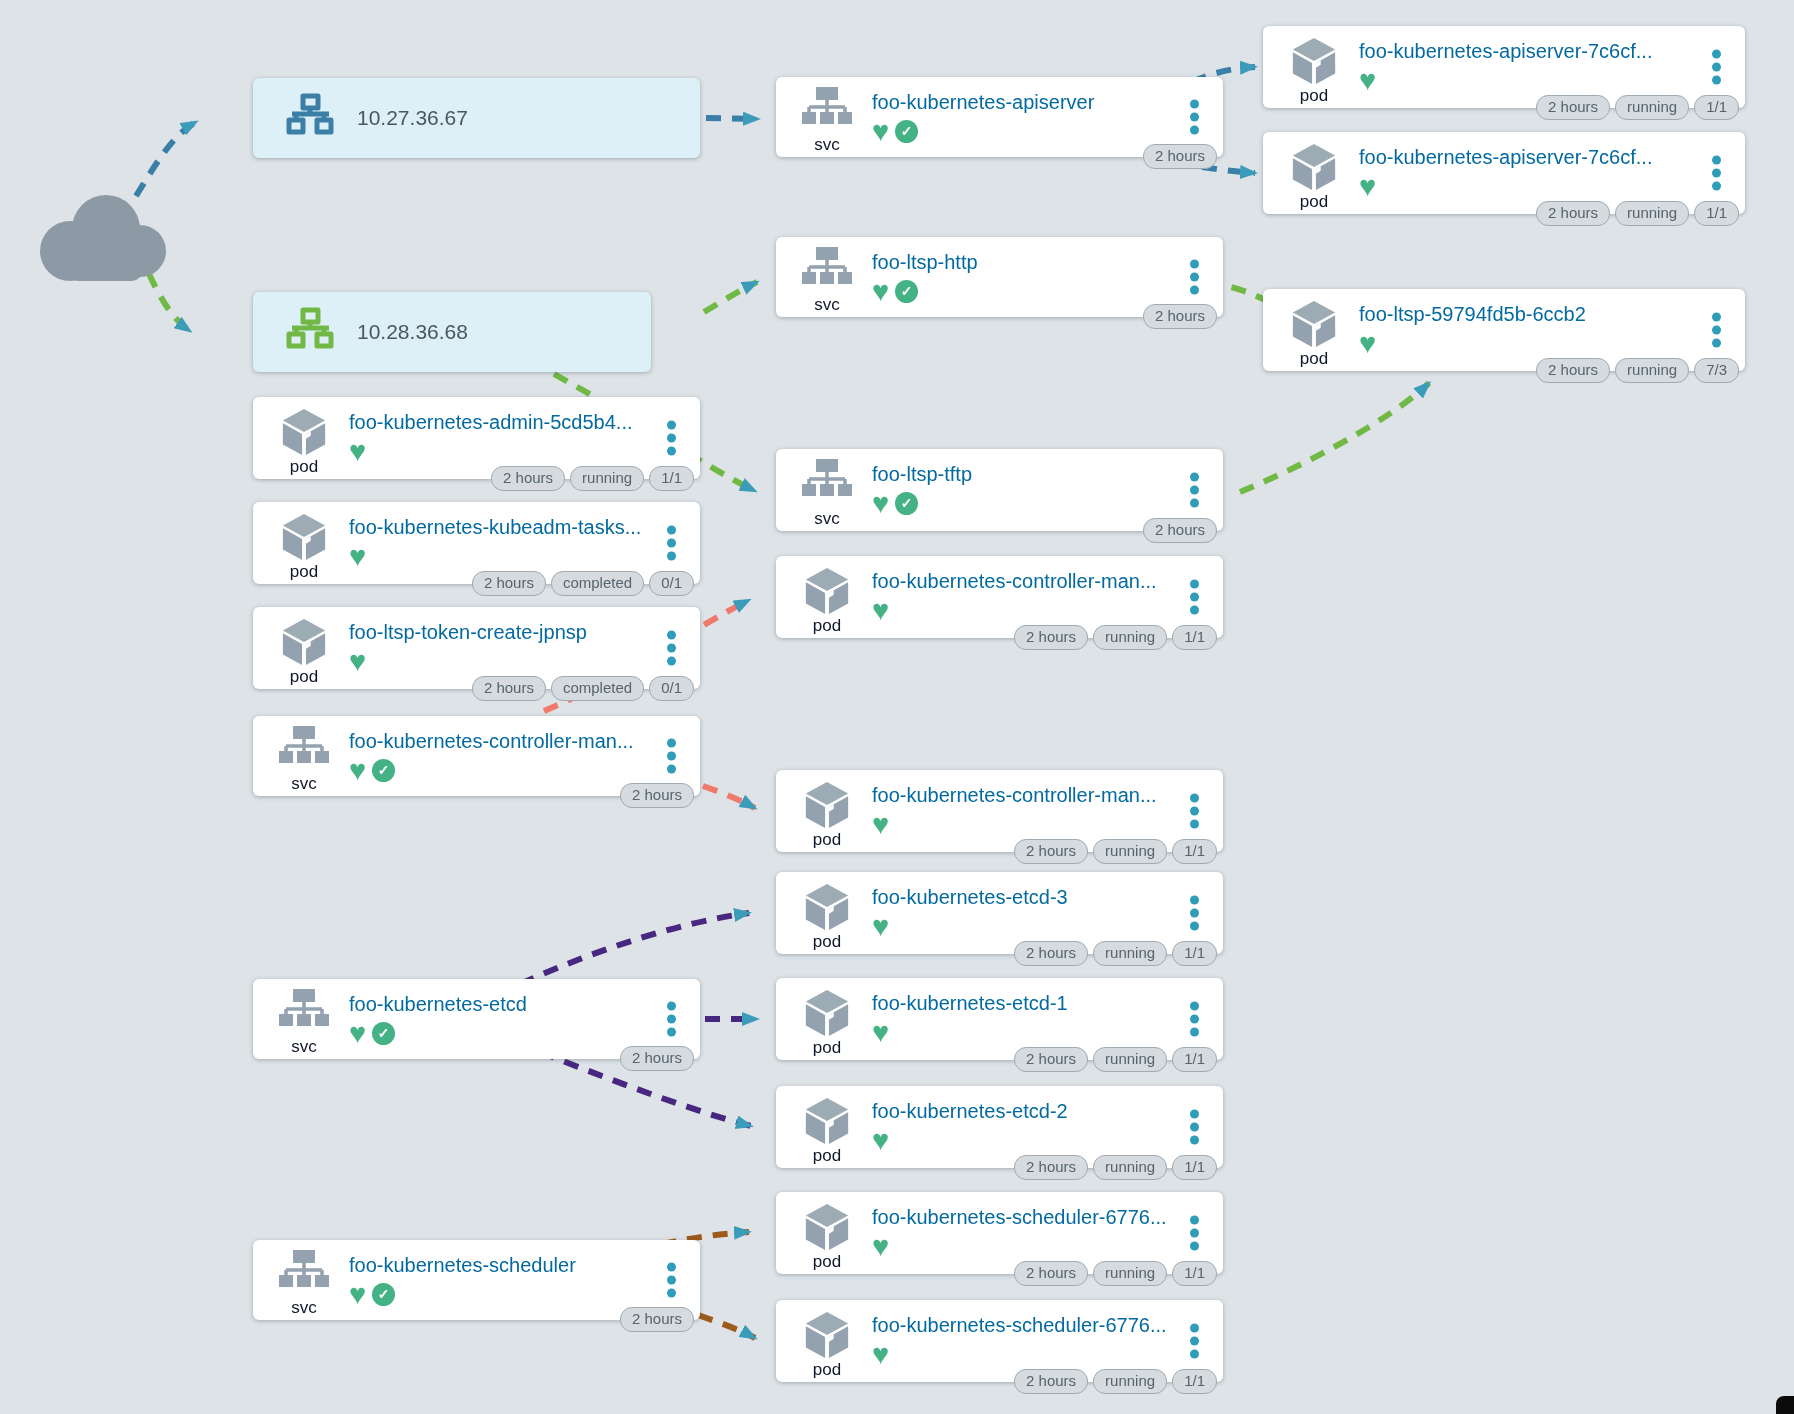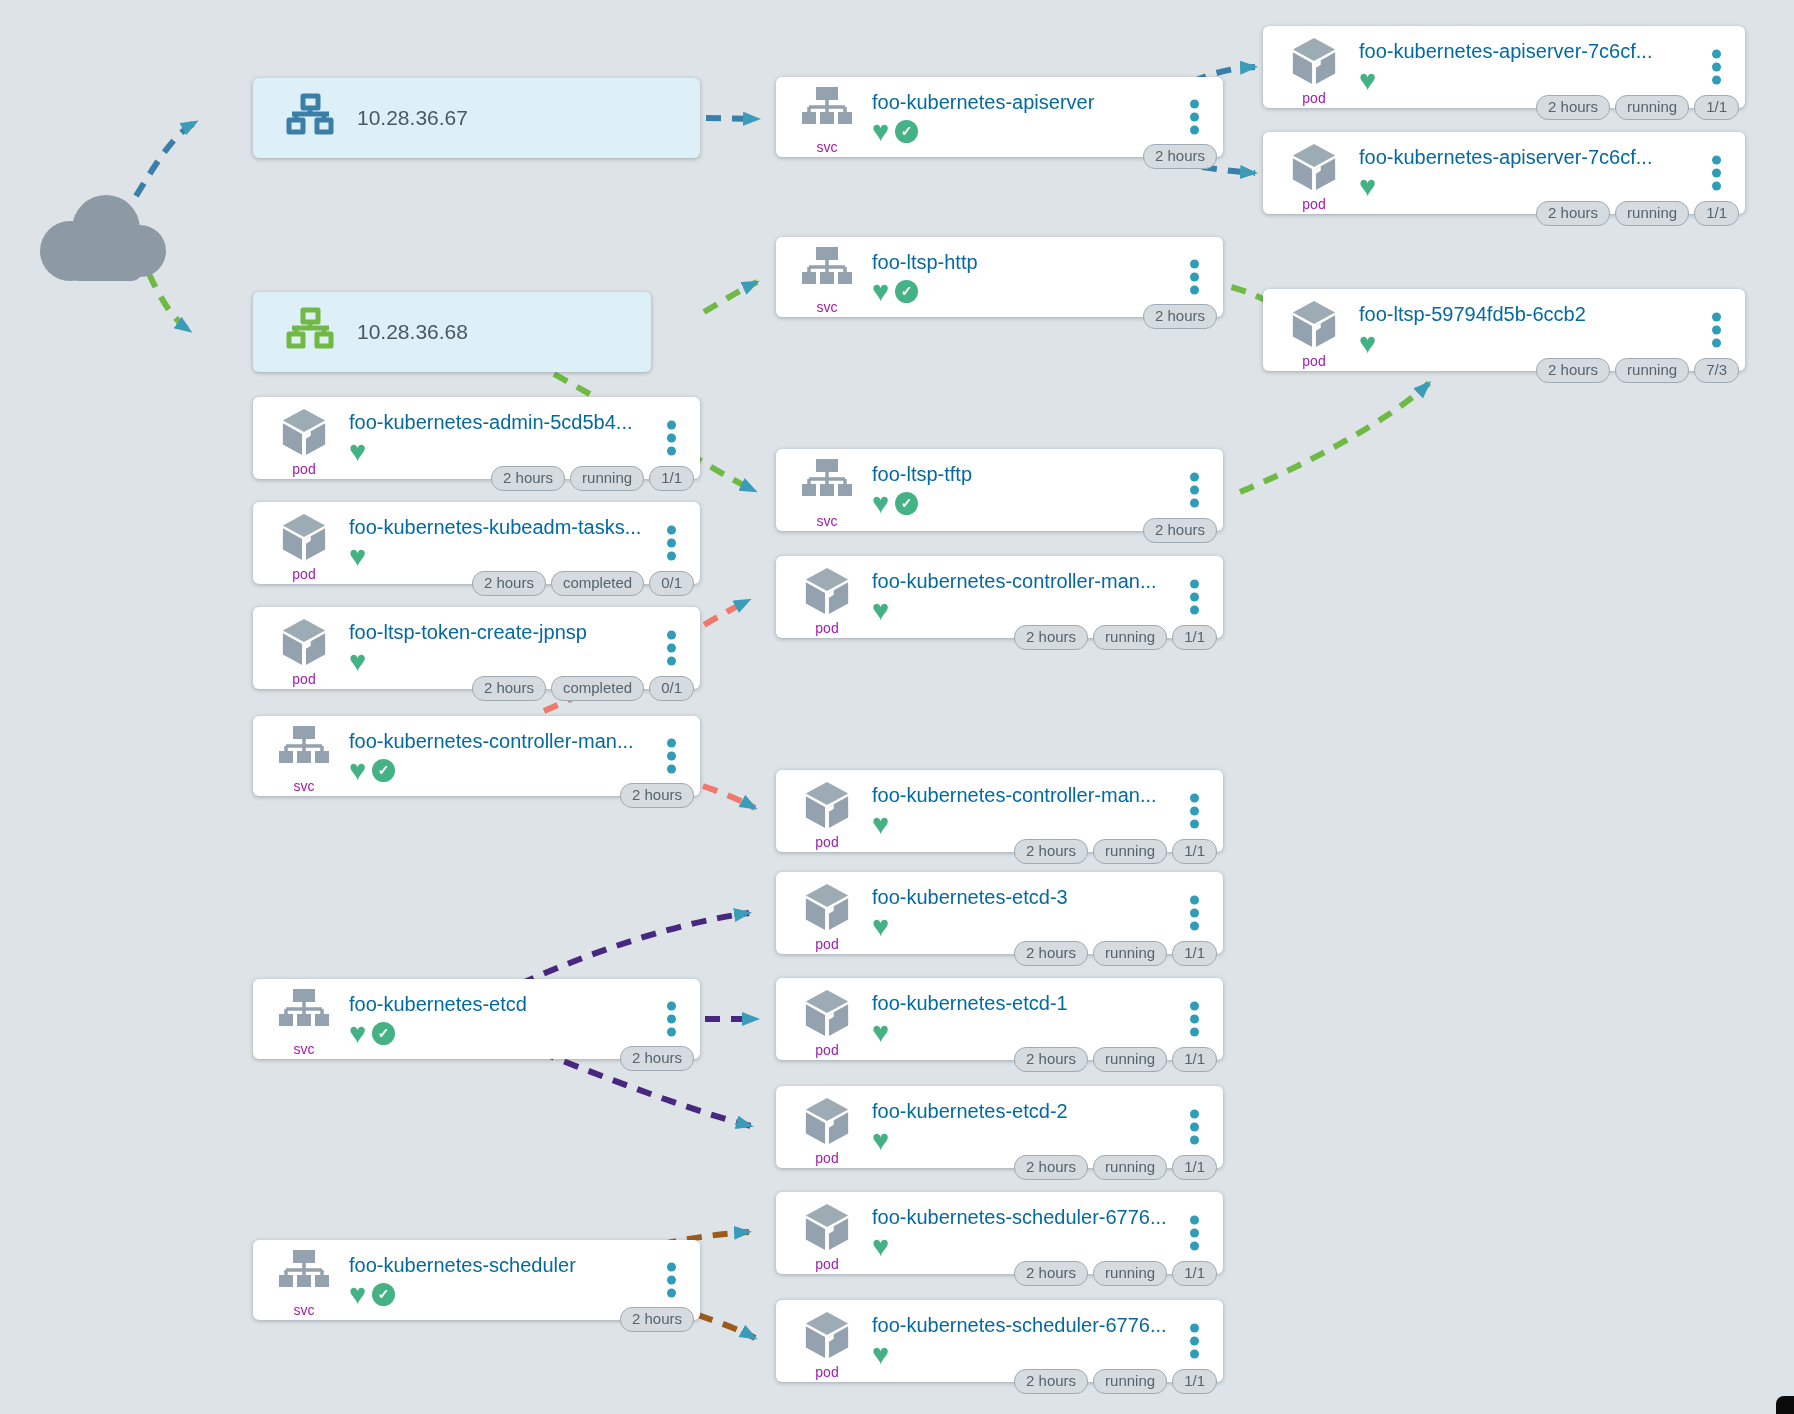--- a/index.html
+++ b/index.html
@@ -4,21 +4,21 @@
 <style>
   html,body{margin:0;padding:0;background:#dde3e7;font-family:"Liberation Sans",sans-serif;}
   #canvas{position:relative;overflow:hidden;background:#dde3e7;}
   #edge-layer{position:absolute;left:0;top:0;z-index:0;}
   .card{position:absolute;background:#ffffff;border-radius:6px;
         box-shadow:0 1px 4px rgba(45,60,70,.35);z-index:1;}
   .card.host{background:#def0f7;}
   .icon-wrap{position:absolute;left:20px;top:10px;width:62px;text-align:center;}
   .host .icon-wrap{top:50%;transform:translateY(-50%);left:26px;}
   .sublabel{position:absolute;left:20px;bottom:2px;width:62px;text-align:center;
-            font-size:14px;color:#a21caf;}
+            font-size:17px;color:#0f172a;}
   .title{position:absolute;left:96px;top:14px;font-size:20px;color:#0369a1;white-space:nowrap;}
   .host .title{top:50%;transform:translateY(-50%);left:104px;font-size:21px;color:#4a5761;}
   .health{position:absolute;left:96px;top:40px;display:flex;align-items:center;gap:6px;height:28px;}
   .heart{font-size:29px;color:#45b286;line-height:26px;}
   .check{width:23px;height:23px;border-radius:50%;background:#45b286;color:#fff;
          font-size:14px;font-weight:bold;display:flex;align-items:center;justify-content:center;}
   .menu{position:absolute;right:20px;top:50%;transform:translateY(-50%);
         display:flex;flex-direction:column;gap:4px;padding:4px;cursor:pointer;}
   .menu i{width:9px;height:9px;border-radius:50%;background:#2f9db8;display:block;}
   .badges{position:absolute;right:6px;bottom:-12px;display:flex;gap:5px;z-index:2;}
@@ -64,21 +64,21 @@
         </g>
       </svg></div>
   <div id="nodes">
       <div class="card host" style="left: 253px; top: 78px; width: 447px; height: 80px;">
         <span class="icon-wrap"><svg width="54" height="46" viewBox="0 0 54 46" fill="none" stroke="#3b7fa6" stroke-width="5" stroke-linejoin="round">
             <rect x="20" y="3" width="15" height="12"></rect>
             <path d="M27 15 V21 M9 21 H46 M13 21 V27 M41 21 V27"></path>
             <rect x="6" y="27" width="14" height="12"></rect>
             <rect x="34" y="27" width="14" height="12"></rect>
           </svg></span>
-        <span class="title">10.28.36.67</span>
+        <span class="title">10.27.36.67</span>
       </div>
       <div class="card host" style="left: 253px; top: 292px; width: 398px; height: 80px;">
         <span class="icon-wrap"><svg width="54" height="46" viewBox="0 0 54 46" fill="none" stroke="#72b847" stroke-width="5" stroke-linejoin="round">
             <rect x="20" y="3" width="15" height="12"></rect>
             <path d="M27 15 V21 M9 21 H46 M13 21 V27 M41 21 V27"></path>
             <rect x="6" y="27" width="14" height="12"></rect>
             <rect x="34" y="27" width="14" height="12"></rect>
           </svg></span>
         <span class="title">10.28.36.68</span>
       </div>

